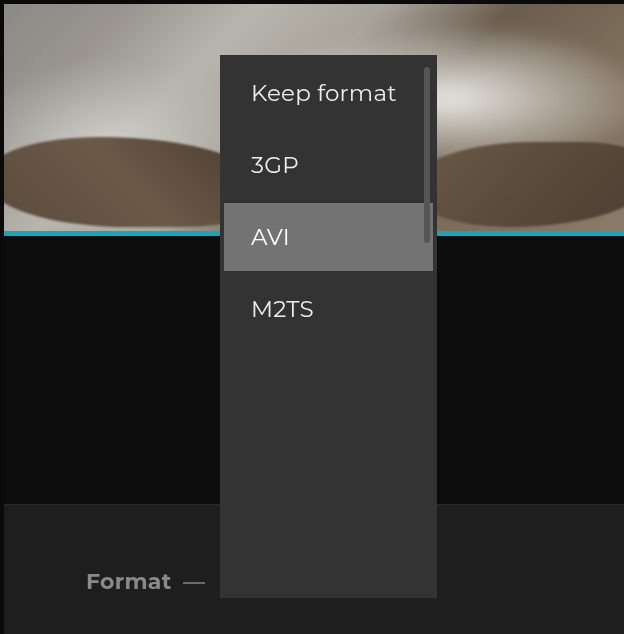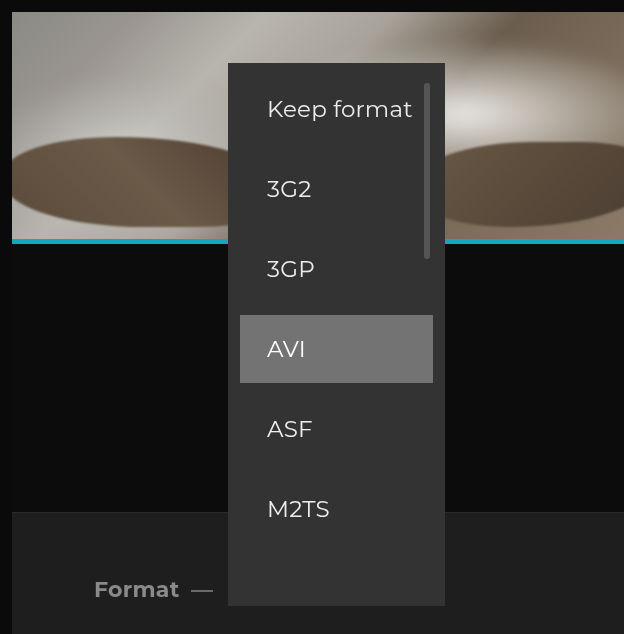--- a/index.html
+++ b/index.html
@@ -1,15 +1,15 @@
 <!DOCTYPE html>
 <html><head>
 <meta charset="utf-8">
 <style>
-*{margin:12px;padding:0;box-sizing:border-box}
+*{margin:4px;padding:0;box-sizing:border-box}
 html,body{width:624px;height:634px;overflow:hidden;font-family:'Segoe UI',Montserrat,system-ui,sans-serif;background:#0a0a0a}
 .bg-image{position:absolute;top:0;left:0;width:624px;height:227px;background:linear-gradient(135deg,#8a8a85 0%,#9a9590 15%,#b8b5ae 30%,#a8a39a 45%,#6b5d4e 60%,#7a6a58 75%,#8b7b68 100%);overflow:hidden}
 .wave1{position:absolute;top:20px;left:250px;width:380px;height:140px;background:radial-gradient(ellipse at center,rgba(255,255,255,0.85)0%,rgba(235,235,230,0.6)30%,rgba(200,200,195,0.3)60%,transparent 80%);border-radius:50%;filter:blur(8px)}
 .wave2{position:absolute;top:60px;left:-40px;width:280px;height:160px;background:radial-gradient(ellipse at center,rgba(220,220,215,0.7)0%,rgba(190,190,185,0.4)50%,transparent 80%);border-radius:50%;filter:blur(10px)}
 .rock1{position:absolute;bottom:0;left:-20px;width:280px;height:90px;background:linear-gradient(45deg,#5a4a3a,#6b5a48,#4a3a2e);border-radius:40% 60% 30% 50%;filter:blur(1px)}
 .rock2{position:absolute;bottom:0;right:-30px;width:240px;height:85px;background:linear-gradient(135deg,#6a5a48,#5a4a3a,#4a3e32);border-radius:50% 30% 60% 40%;filter:blur(1px)}
 .rock3{position:absolute;bottom:0;left:220px;width:200px;height:70px;background:linear-gradient(90deg,#5a4e3e,#6a5a48);border-radius:45% 55% 35% 45%;filter:blur(1px)}
 .accent-line{position:absolute;top:227px;left:0;width:624px;height:5px;background:#14a6bd}
 .middle-section{position:absolute;top:232px;left:0;width:624px;height:268px;background:#0c0c0c}
 .bottom-section{position:absolute;top:500px;left:0;width:624px;height:134px;background:#1e1e1e;border-top:1px solid #2a2a2a}
@@ -33,19 +33,17 @@
 
 <div class="accent-line"></div>
 <div class="middle-section"></div>
 <div class="bottom-section"></div>
 
 <div class="format-label">Format</div>
 <div class="format-dash"></div>
 
 <div class="dropdown">
   <div class="option">Keep format</div>
-  <div class="option">3G2</div>
   <div class="option">3GP</div>
   <div class="option selected">AVI</div>
-  <div class="option">ASF</div>
   <div class="option">M2TS</div>
   <div class="dropdown-scroll"></div>
 </div>
 
 </body></html>

